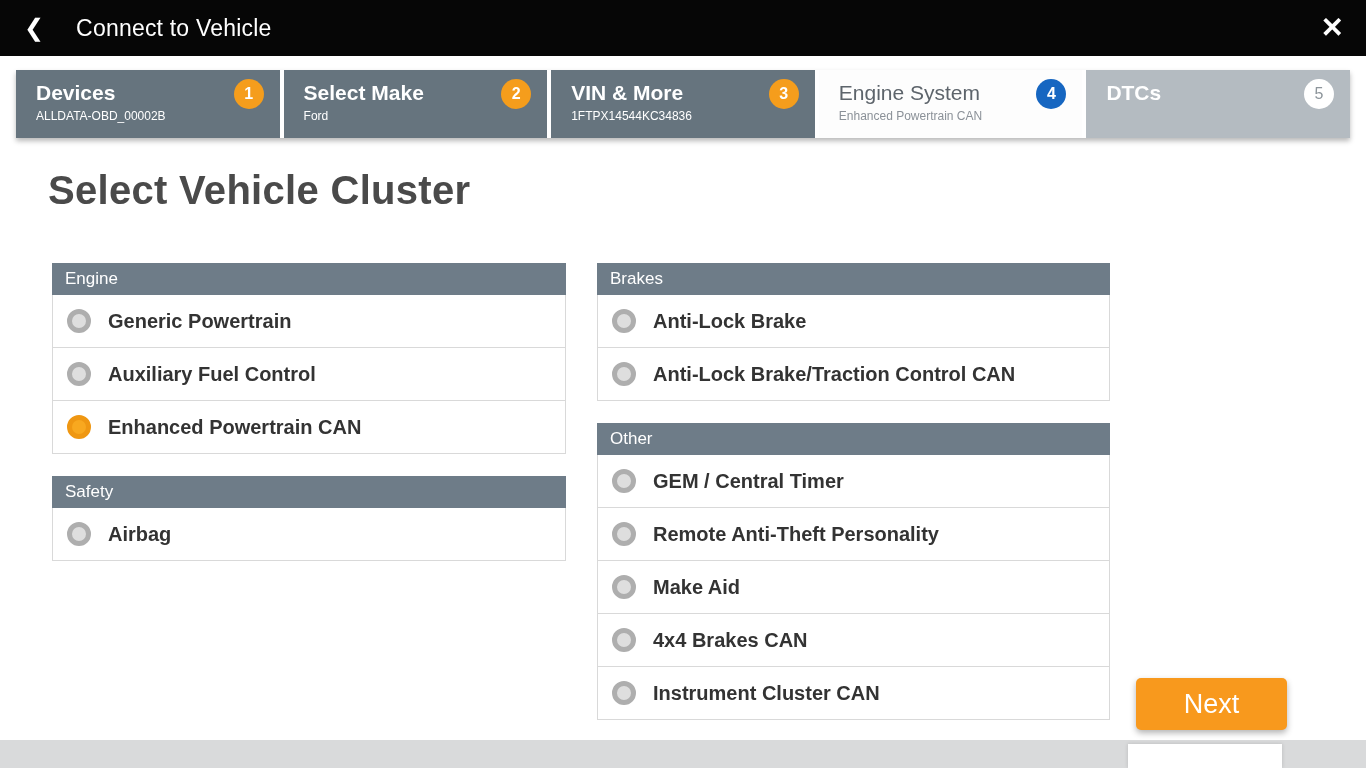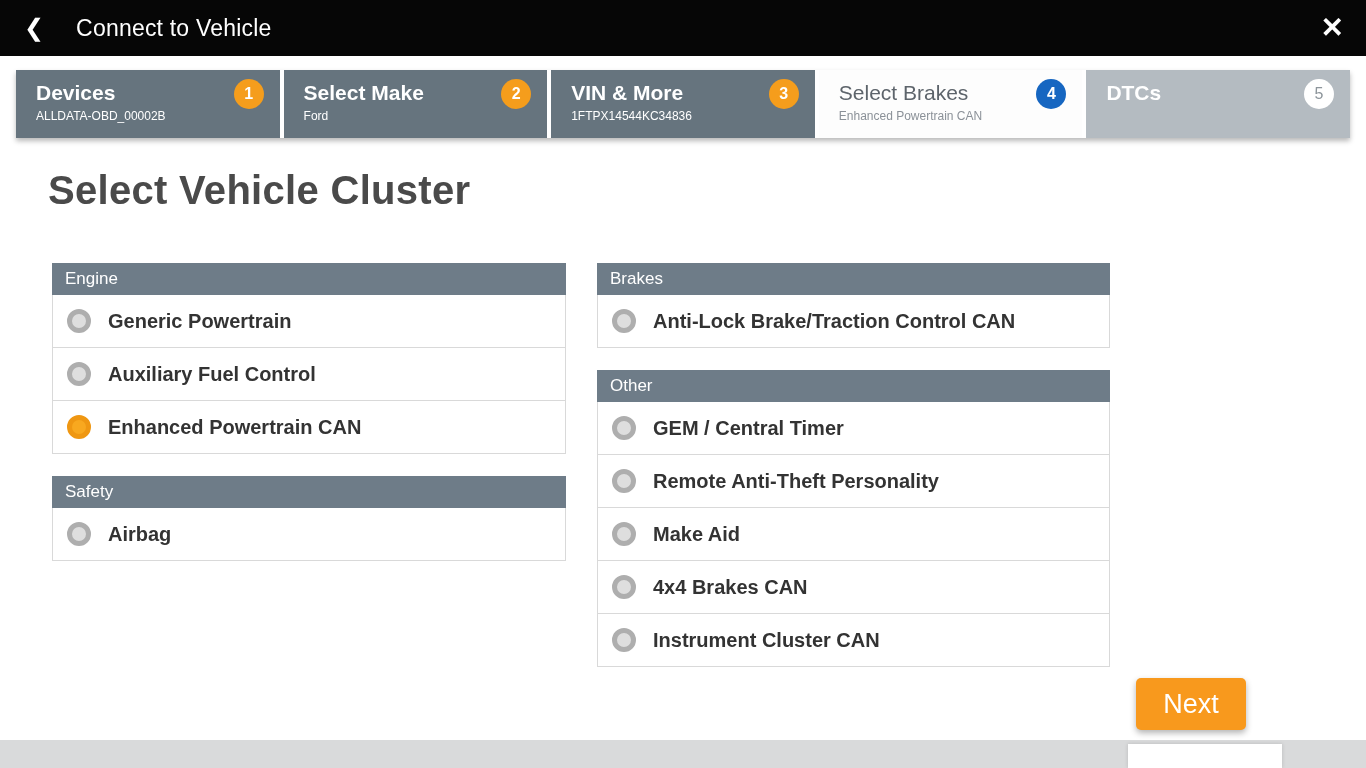--- a/index.html
+++ b/index.html
@@ -41,21 +41,21 @@
   .group { margin-bottom:22px; }
   .group-header { height:32px; background:#6e7c88; color:#fff; font-size:17px;
                   display:flex; align-items:center; padding:0 13px; }
   .row { height:53px; background:#fff; border:1px solid #d9d9d9; border-top:none;
          display:flex; align-items:center; padding:16px 14px; gap:17px; cursor:pointer; }
   .radio { width:24px; height:24px; border-radius:50%; border:5px solid #aeaeae; background:#dedede; flex:0 0 auto; }
   .radio--selected { border-color:#ef9712; background:#f8a81f; }
   .row-label { font-size:20px; font-weight:700; color:#333; }
 
   
-  .next-button { position:absolute; left:1136px; top:678px; width:110px; height:52px;
+  .next-button { position:absolute; left:1136px; top:678px; width:151px; height:52px;
                  background:#f8991d; border:none; border-radius:5px; color:#fff; font-size:27px;
                  font-family:"Liberation Sans", sans-serif; cursor:pointer;
                  box-shadow:0 3px 6px rgba(0,0,0,.3); }
   .bottom-strip { position:absolute; left:0; bottom:0; width:100%; height:28px; background:#d9dadb; }
   .bottom-panel { position:absolute; left:1128px; bottom:0; width:154px; height:24px; background:#ffffff;
                   box-shadow:0 0 4px rgba(0,0,0,.15); }
 </style>
 </head>
 <body>
 
@@ -77,21 +77,21 @@
       <div class="step-label">Select Make</div>
       <div class="step-sub">Ford</div>
       <div class="badge">2</div>
     </div>
     <div class="step step--done">
       <div class="step-label">VIN &amp; More</div>
       <div class="step-sub">1FTPX14544KC34836</div>
       <div class="badge">3</div>
     </div>
     <div class="step step--active">
-      <div class="step-label">Select Brakes</div>
+      <div class="step-label">Engine System</div>
       <div class="step-sub">Enhanced Powertrain CAN</div>
       <div class="badge">4</div>
     </div>
     <div class="step step--upcoming">
       <div class="step-label">DTCs</div>
       <div class="step-sub"></div>
       <div class="badge">5</div>
     </div>
   </div>
 
@@ -120,20 +120,24 @@
         <span class="row-label">Airbag</span>
       </div>
     </div>
   </div>
 
   <div class="col col-right">
     <div class="group">
       <div class="group-header">Brakes</div>
       <div class="row">
         <span class="radio"></span>
+        <span class="row-label">Anti-Lock Brake</span>
+      </div>
+      <div class="row">
+        <span class="radio"></span>
         <span class="row-label">Anti-Lock Brake/Traction Control CAN</span>
       </div>
     </div>
     <div class="group">
       <div class="group-header">Other</div>
       <div class="row">
         <span class="radio"></span>
         <span class="row-label">GEM / Central Timer</span>
       </div>
       <div class="row">

